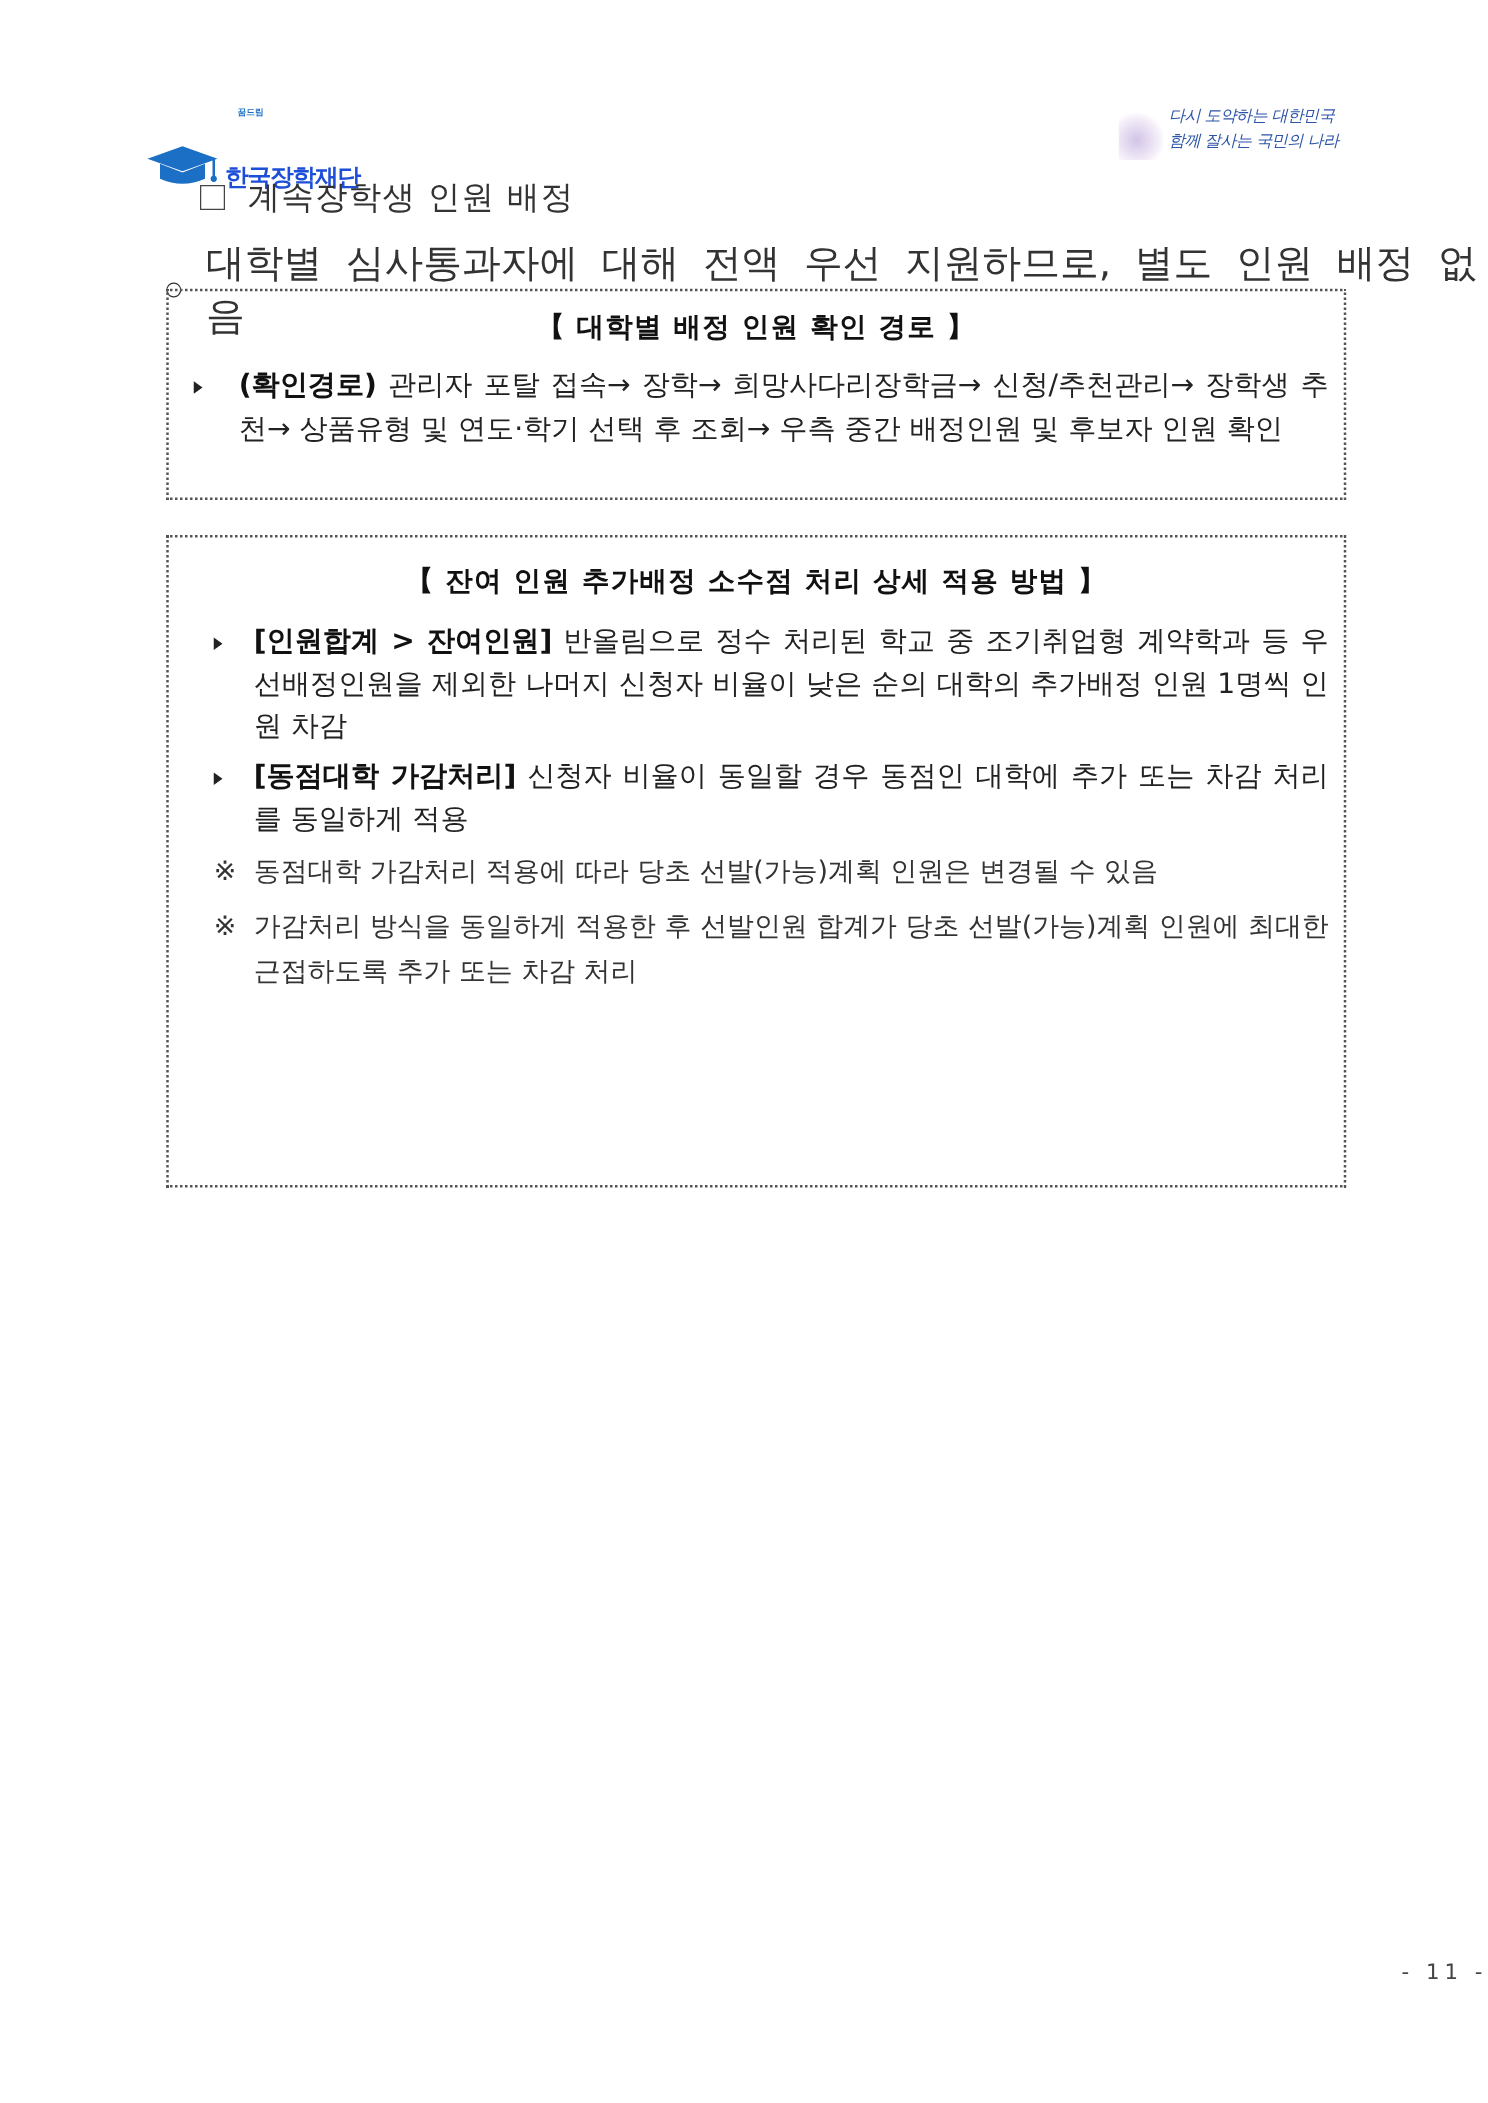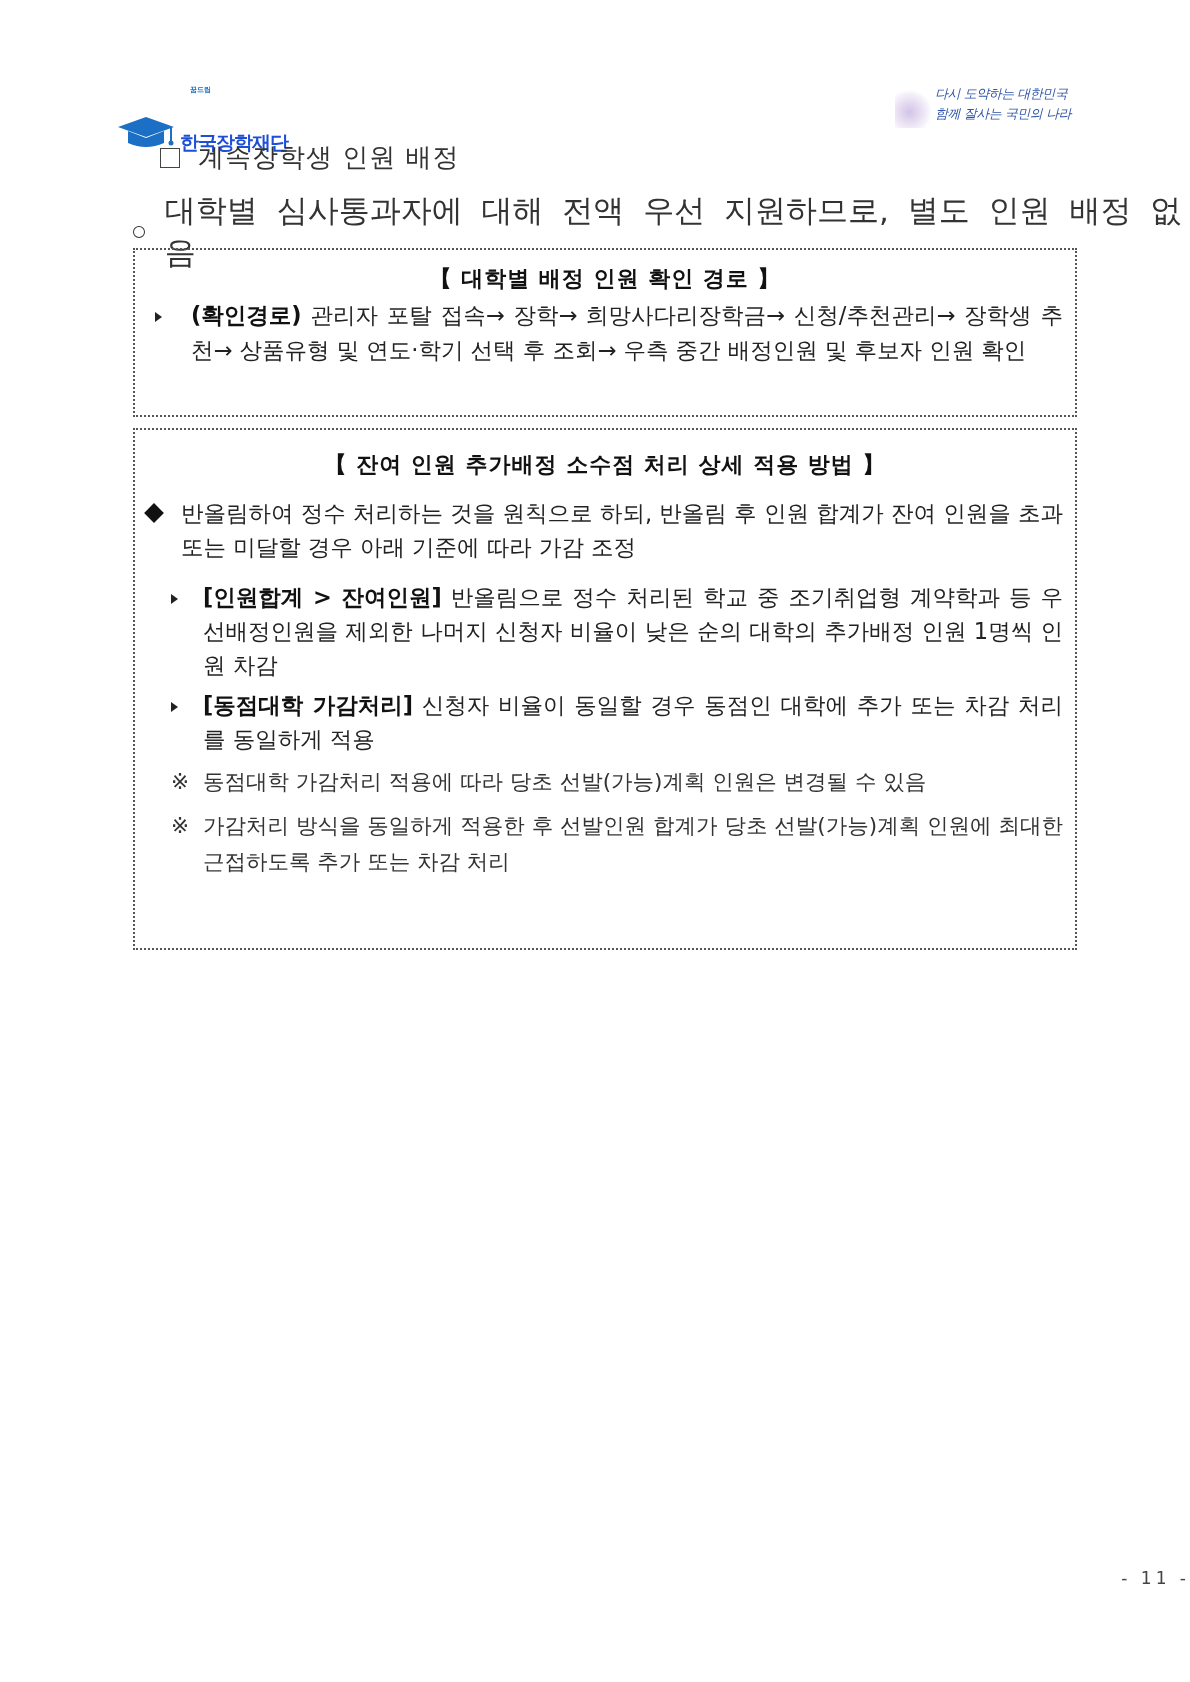--- a/index.html
+++ b/index.html
@@ -17,29 +17,29 @@
   .logo-right .fan { position: absolute; left: 0; top: 4px; width: 36px; height: 40px;
     background: radial-gradient(circle at 40% 60%, rgba(190,170,220,0.7), rgba(220,200,235,0.3) 55%, rgba(255,255,255,0) 70%); }
   .logo-right .slogan { position: absolute; left: 40px; top: 0; font-size: 13px; color: #2d55a8; line-height: 20px; font-style: italic; letter-spacing: -0.5px; }
 
   .section-title { position: absolute; left: 116px; top: 140px; font-size: 26px; color: #333; display: flex; align-items: center; letter-spacing: 1px; margin-left: 44px; }
   .checkbox { width: 20px; height: 20px; border: 1.5px solid #444; margin-right: 18px; display: inline-block; box-sizing: border-box; }
   .sub-item { position: absolute; left: 133px; top: 190px; font-size: 31px; color: #333; word-spacing: 9px; display: flex; align-items: center; }
   .sub-item .circle { width: 12px; height: 12px; border: 1.8px solid #333; border-radius: 50%; margin-right: 20px; display: inline-block; box-sizing: border-box; }
 
   .box { position: absolute; left: 133px; width: 944px; border: 2px dotted #555; box-sizing: border-box; }
-  .box1 { top: 248px; height: 169px; }
+  .box1 { top: 231px; height: 169px; }
   .box2 { top: 428px; height: 522px; }
   .box-title { text-align: center; font-weight: bold; font-size: 22px; color: #111; letter-spacing: 1px; }
   .box1 .box-title { margin-top: 14px; }
   .box2 .box-title { margin-top: 20px; }
 
   .tri-item { position: relative; font-size: 22.5px; line-height: 35px; color: #222; text-align: justify; }
   .tri { position: absolute; left: 0; top: 14px; width: 0; height: 0; border-top: 5px solid transparent; border-bottom: 5px solid transparent; border-left: 7px solid #222; }
-  .box1 .tri-item { margin: 4px 12px 0 18px; padding-left: 38px; }
+  .box1 .tri-item { margin: 14px 12px 0 18px; padding-left: 38px; }
   .box1 .tri-item .tri { left: 2px; }
   b { font-weight: bold; color: #111; }
 
   .dia-item { position: relative; margin: 16px 12px 0 10px; padding-left: 36px; font-size: 22.5px; line-height: 34px; color: #222; text-align: justify; }
   .dia { position: absolute; left: 2px; top: 10px; width: 14px; height: 14px; background: #111; transform: rotate(45deg); }
 
   .box2 .tri-item { margin: 12px 12px 0 36px; padding-left: 32px; line-height: 34px; }
   .box2 .tri-item.tight { margin-top: 6px; }
   .box2 .tri-item.spaced { margin-top: 16px; }
   .note { position: relative; margin: 8px 12px 0 36px; padding-left: 32px; font-size: 21.5px; line-height: 36px; color: #333; text-align: justify; }
@@ -87,24 +87,20 @@
   <div class="box-title">【 대학별 배정 인원 확인 경로 】</div>
   <div class="tri-item">
     <span class="tri"></span>
     <b>(확인경로)</b><span> 관리자 포탈 접속→ 장학→ 희망사다리장학금→ 신청/추천관리→ 장학생 추천→ 상품유형 및 연도·학기 선택 후 조회→ 우측 중간 배정인원 및 후보자 인원 확인</span>
   </div>
 </div>
 
 <div class="box box2">
   <div class="box-title">【 잔여 인원 추가배정 소수점 처리 상세 적용 방법 】</div>
 
-  <div class="dia-item">
-    <span class="dia"></span>
-    <span>반올림하여 정수 처리하는 것을 원칙으로 하되, 반올림 후 인원 합계가 잔여 인원을 초과 또는 미달할 경우 아래 기준에 따라 가감 조정</span>
-  </div>
 
   <div class="tri-item spaced">
     <span class="tri"></span>
     <b>[인원합계 &gt; 잔여인원]</b><span> 반올림으로 정수 처리된 학교 중 조기취업형 계약학과 등 우선배정인원을 제외한 나머지 신청자 비율이 낮은 순의 대학의 추가배정 인원 1명씩 인원 차감</span>
   </div>
 
 
   <div class="tri-item tight">
     <span class="tri"></span>
     <b>[동점대학 가감처리]</b><span> 신청자 비율이 동일할 경우 동점인 대학에 추가 또는 차감 처리를 동일하게 적용</span>

